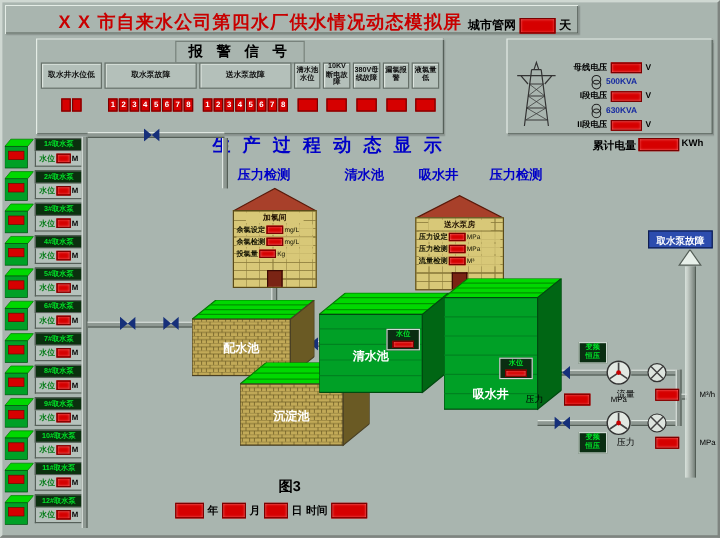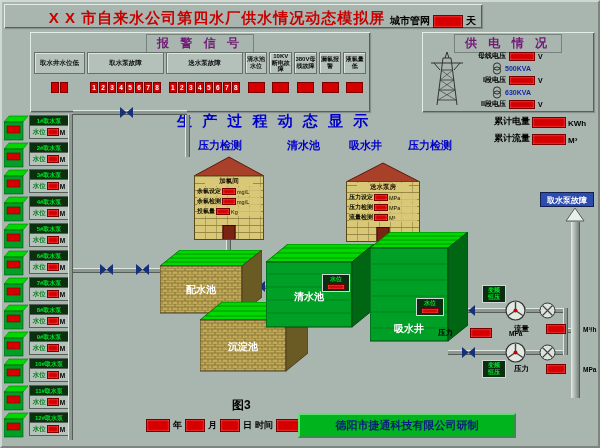--- a/index.html
+++ b/index.html
@@ -1,21 +1,21 @@
 <!DOCTYPE html>
 <html><head>
 <meta charset="utf-8">
 <style>
 *{box-sizing:border-box}
 body{margin:0;background:#555;font-family:"Liberation Sans",sans-serif;-webkit-font-smoothing:antialiased}
 .screen{position:relative;width:600px;height:448px;background:#a9b5af;overflow:hidden;border:2px outset #cfd8d2;margin:0 auto}
 .abs{position:absolute}
 .raised{box-shadow:inset 1px 1px 0 #e4ece6,inset -1px -1px 0 #566059,1px 1px 1px rgba(0,0,0,.2)}
 .disp{background:#d60000;border:1px solid #7a0000;box-shadow:inset 0 0 2px #ff8a8a;display:inline-block;vertical-align:middle}
-.red-title{color:#701a75;font-weight:bold}
+.red-title{color:#000000;font-weight:bold}
 .blue{color:#0000c8;font-weight:bold}
 
 .titlebar{left:2px;top:2px;width:478px;height:24px;display:flex;align-items:flex-end}
 .main-title{flex:1;text-align:center;color:#c80000;font-weight:bold;font-size:15px;letter-spacing:1px;padding-left:40px;white-space:nowrap}
 .saferun{display:flex;align-items:center;gap:3px;font-size:10px;font-weight:bold;color:#000;padding-right:6px}
 
 .alarm{left:28px;top:30px;width:340px;height:80px}
 .panel-title{position:absolute;top:2px;left:50%;transform:translateX(-50%);font-size:12px;letter-spacing:4px;white-space:nowrap;padding:0 10px;border:1px solid #78827c}
 .agroups{position:absolute;left:4px;top:20px;right:4px;display:flex;gap:2px}
 .agroup{display:flex;flex-direction:column;align-items:center}
@@ -29,21 +29,21 @@
 .acell.wide{width:17px}
 
 .power{left:420px;top:30px;width:172px;height:80px}
 .power-body{position:absolute;left:4px;top:18px;right:3px;bottom:2px;display:flex;gap:4px}
 .power-rows{flex:1;display:flex;flex-direction:column;justify-content:space-between;padding:1px 0}
 .prow{display:flex;align-items:center;gap:3px;font-size:7px;font-weight:bold;color:#000}
 .prow .plabel{width:34px;text-align:right}
 .xrow{display:flex;align-items:center;gap:3px;font-size:7px;font-weight:bold;color:#1428a0;padding-left:20px}
 
 .totals{left:492px;top:113px;width:104px}
-.trow{display:flex;align-items:flex-end;gap:2px;margin-bottom:4px;font-size:9px;font-weight:bold;color:#000}
+.trow{display:flex;align-items:flex-start;gap:2px;margin-bottom:4px;font-size:9px;font-weight:bold;color:#000}
 
 .process-title{left:175px;top:110px;font-size:15px;font-weight:bold;color:#0000c8;letter-spacing:3px;white-space:nowrap}
 .sec{font-size:11px;white-space:nowrap}
 
 #pump-column{left:2px;top:113px;width:66px}
 .pump-unit{display:flex;align-items:flex-start;height:27px}
 .pump-box{width:40px;margin-left:1px}
 .pump-name{height:11px;background:#0a300e;color:#00e428;font-size:6px;font-weight:bold;text-align:center;line-height:11px;border:1px solid #566059}
 .pump-level{height:13px;background:#b6c2bc;border:1px solid #566059;border-top:none;display:flex;align-items:center;justify-content:center;gap:1px;font-size:6.5px;font-weight:bold;color:#007a14}
 .lv-unit{color:#000}
@@ -55,21 +55,21 @@
 .house-title{font-size:6.5px;font-weight:bold;text-align:center;color:#201000;background:#d8c878;margin:1px 10px 0}
 .hrow{display:flex;align-items:center;gap:1px;margin:1px 2px;background:#d8c878cc}
 .hrow .hlabel{font-size:6px;font-weight:bold;color:#101000;white-space:nowrap}
 .hrow .hunit{font-size:5.5px;color:#101000}
 .door{position:absolute;bottom:0;left:50%;transform:translateX(-50%);width:13px;height:14px;background:#7a2414;border:1px solid #3a0a04;border-bottom:none}
 
 .tstat{width:28px;background:#0a2e12;border:1px solid #cfd8d2;text-align:center;padding:1px}
 .tstat-label{color:#00e428;font-size:6px;font-weight:bold;line-height:7px}
 .vfd{width:24px;background:#0a2e12;border:1px solid #cfd8d2;color:#00e428;font-size:6px;font-weight:bold;text-align:center;line-height:7px;padding:1px}
 
-.outrow{display:flex;align-items:center;gap:17px;font-size:7.5px;font-weight:bold;color:#000;white-space:nowrap}
+.outrow{display:flex;align-items:center;gap:17px;font-size:7.5px;font-weight:normal;color:#000;white-space:nowrap}
 
 .citybox{left:538px;top:190px;width:54px;height:15px;background:#2c4cae;color:#fff;font-size:8px;font-weight:bold;text-align:center;line-height:15px;border:1px solid #101e50}
 
 .datebar{display:flex;align-items:center;gap:3px;font-size:9px;font-weight:bold;color:#000}
 .fig{font-size:12px;font-weight:bold;color:#000}
 .credit{left:296px;top:411px;width:218px;height:25px;background:#00b41e;border:2px outset #5ce070;color:#0a1e78;font-size:11px;font-weight:bold;text-align:center;line-height:20px;white-space:nowrap}
 </style>
 </head>
 <body>
 
@@ -156,21 +156,20 @@
         <div class="agroup">
           <div class="aglabel">液氯量低</div>
           <div class="acells">
             <div class="acell wide"></div>
           </div>
         </div>
       </div>
   </div>
 
   <div class="abs power raised">
-    <div class="panel-title red-title">供 电 情 况</div>
     <div class="power-body">
       <svg width="42" height="56" viewBox="0 0 42 56">
         <path d="M17 8 L11 55 M25 8 L31 55 M19 8 L21 2 L23 8 M17 8 H25" stroke="#333" stroke-width="1" fill="none"></path>
         <path d="M5 13 H37 M8 13 L14 20 M34 13 L28 20" stroke="#333" stroke-width="1" fill="none"></path>
         <path d="M15 20 H27 M14 30 H28 M13 40 H29 M12 50 H30" stroke="#333" stroke-width="0.8" fill="none"></path>
         <path d="M15 20 L28 30 M27 20 L14 30 M14 30 L29 40 M28 30 L13 40 M13 40 L30 50 M29 40 L12 50" stroke="#333" stroke-width="0.6" fill="none"></path>
       </svg>
       <div class="power-rows">
         <div class="prow">
           <span class="plabel">母线电压</span>
@@ -203,25 +202,20 @@
         </div>
       </div>
     </div>
   </div>
 
   <div class="abs totals">
     <div class="trow">
       <span>累计电量</span>
       <span class="disp" style="width:34px;height:11px"></span>
       <span style="font-size:8px">KWh</span>
-    </div>
-    <div class="trow">
-      <span>累计流量</span>
-      <span class="disp" style="width:34px;height:11px"></span>
-      <span style="font-size:8px">M³</span>
     </div>
   </div>
 
   <div class="abs process-title">生 产 过 程 动 态 显 示</div>
   <div class="abs sec blue" style="left:196px;top:136px">压力检测</div>
   <div class="abs sec blue" style="left:285px;top:136px">清水池</div>
   <div class="abs sec blue" style="left:347px;top:136px">吸水井</div>
   <div class="abs sec blue" style="left:406px;top:136px">压力检测</div>
 
   <div class="abs" id="pump-column">
@@ -593,15 +587,14 @@
   <div class="abs datebar" style="left:144px;top:417px">
     <span class="disp" style="width:24px;height:13px"></span>
     <span>年</span>
     <span class="disp" style="width:20px;height:13px"></span>
     <span>月</span>
     <span class="disp" style="width:20px;height:13px"></span>
     <span>日</span>
     <span>时间</span>
     <span class="disp" style="width:30px;height:13px"></span>
   </div>
-  <div class="abs credit">德阳市捷通科技有限公司研制</div>
 
 </div>
 
 </body></html>

